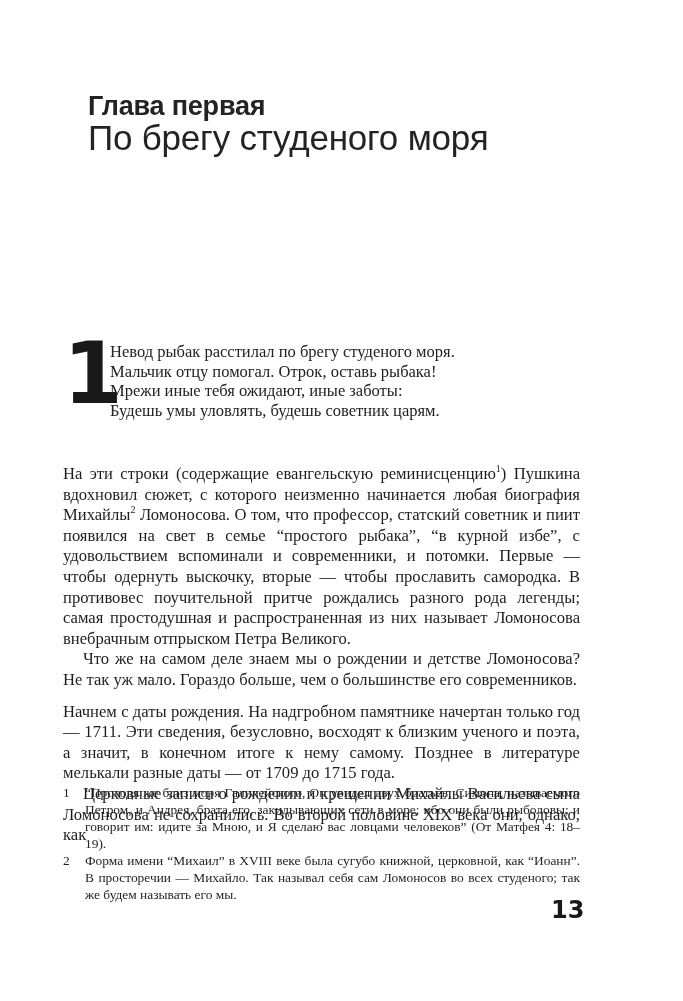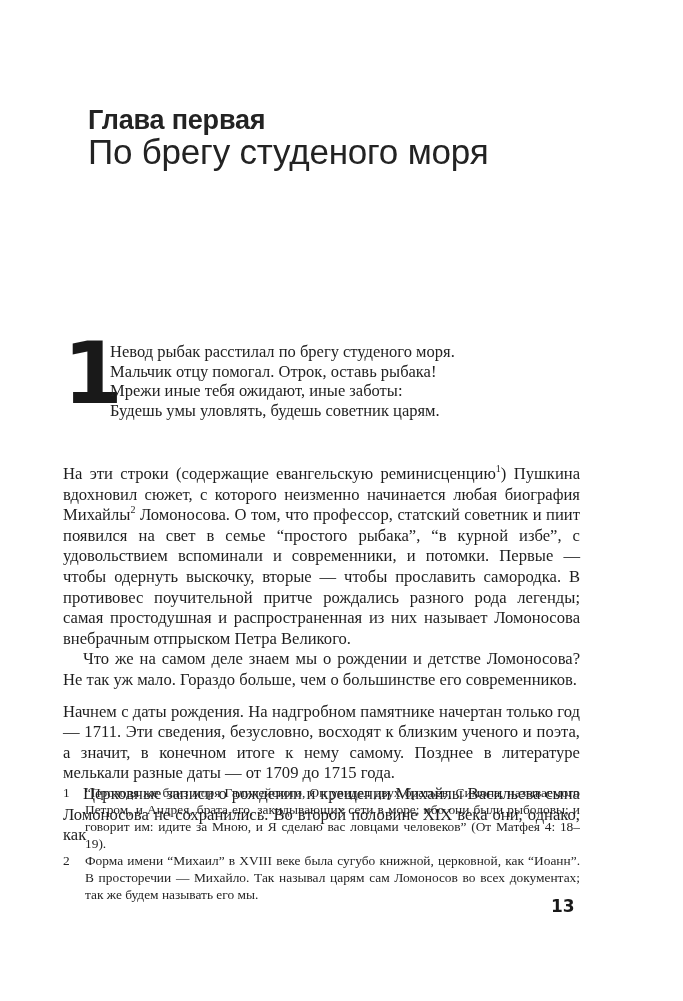--- a/index.html
+++ b/index.html
@@ -7,21 +7,21 @@
     position:relative;
     width:683px;height:1001px;
     background:#ffffff;
     color:#1e1e1e;
     font-family:"Liberation Serif", serif;
     overflow:hidden;
     margin:0 auto;
   }
   
   .chapter-head{
-    position:absolute;left:88px;top:104px;width:520px;
+    position:absolute;left:88px;top:90px;width:520px;
     font-family:"Liberation Sans", sans-serif;
     color:#232323;
   }
   .chapter-head .title{
     font-size:27px;font-weight:bold;line-height:32px;letter-spacing:-0.2px;
   }
   .chapter-head .subtitle{
     font-size:35px;font-weight:normal;line-height:31px;letter-spacing:-0.2px;
   }
   
@@ -60,23 +60,23 @@
     font-size:13.4px;line-height:17px;
     color:#242424;
   }
   .fn{display:flex;}
   .fn-num{width:22px;flex-shrink:0;}
   .fn-text{text-align:justify;}
   
   .page-number{
     position:absolute;top:896px;left:551px;width:26px;
     font-family:"DejaVu Sans", sans-serif;
-    font-weight:bold;font-size:17px;
+    font-weight:bold;font-size:24px;
     color:#191919;
-    text-align:left;
+    text-align:right;
   }
 </style>
 </head>
 <body>
 
 <div class="page">
 
   <div class="chapter-head">
     <div class="title">Глава первая</div>
     <div class="subtitle">По брегу студеного моря</div>
@@ -99,19 +99,19 @@
     <p class="indent">Церковные записи о рождении и крещении Михайлы Васильева сына Ломоносова не сохранились. Во второй половине XIX века они, однако, как</p>
   </div>
 
   <div class="footnotes">
     <div class="fn">
       <div class="fn-num">1</div>
       <div class="fn-text">“Проходя же близ моря Галилейского, Он увидел двух братьев, Симона, называемого Петром, и Андрея, брата его, закидывающих сети в море; ибо они были рыболовы; и говорит им: идите за Мною, и Я сделаю вас ловцами человеков” (От Матфея 4: 18–19).</div>
     </div>
     <div class="fn">
       <div class="fn-num">2</div>
-      <div class="fn-text">Форма имени “Михаил” в XVIII веке была сугубо книжной, церковной, как “Иоанн”. В просторечии — Михайло. Так называл царям сам Ломоносов во всех документах; так же будем называть его мы.</div>
+      <div class="fn-text">Форма имени “Михаил” в XVIII веке была сугубо книжной, церковной, как “Иоанн”. В просторечии — Михайло. Так называл себя сам Ломоносов во всех студеного; так же будем называть его мы.</div>
     </div>
   </div>
 
   <div class="page-number">13</div>
 
 </div>
 
 </body></html>

